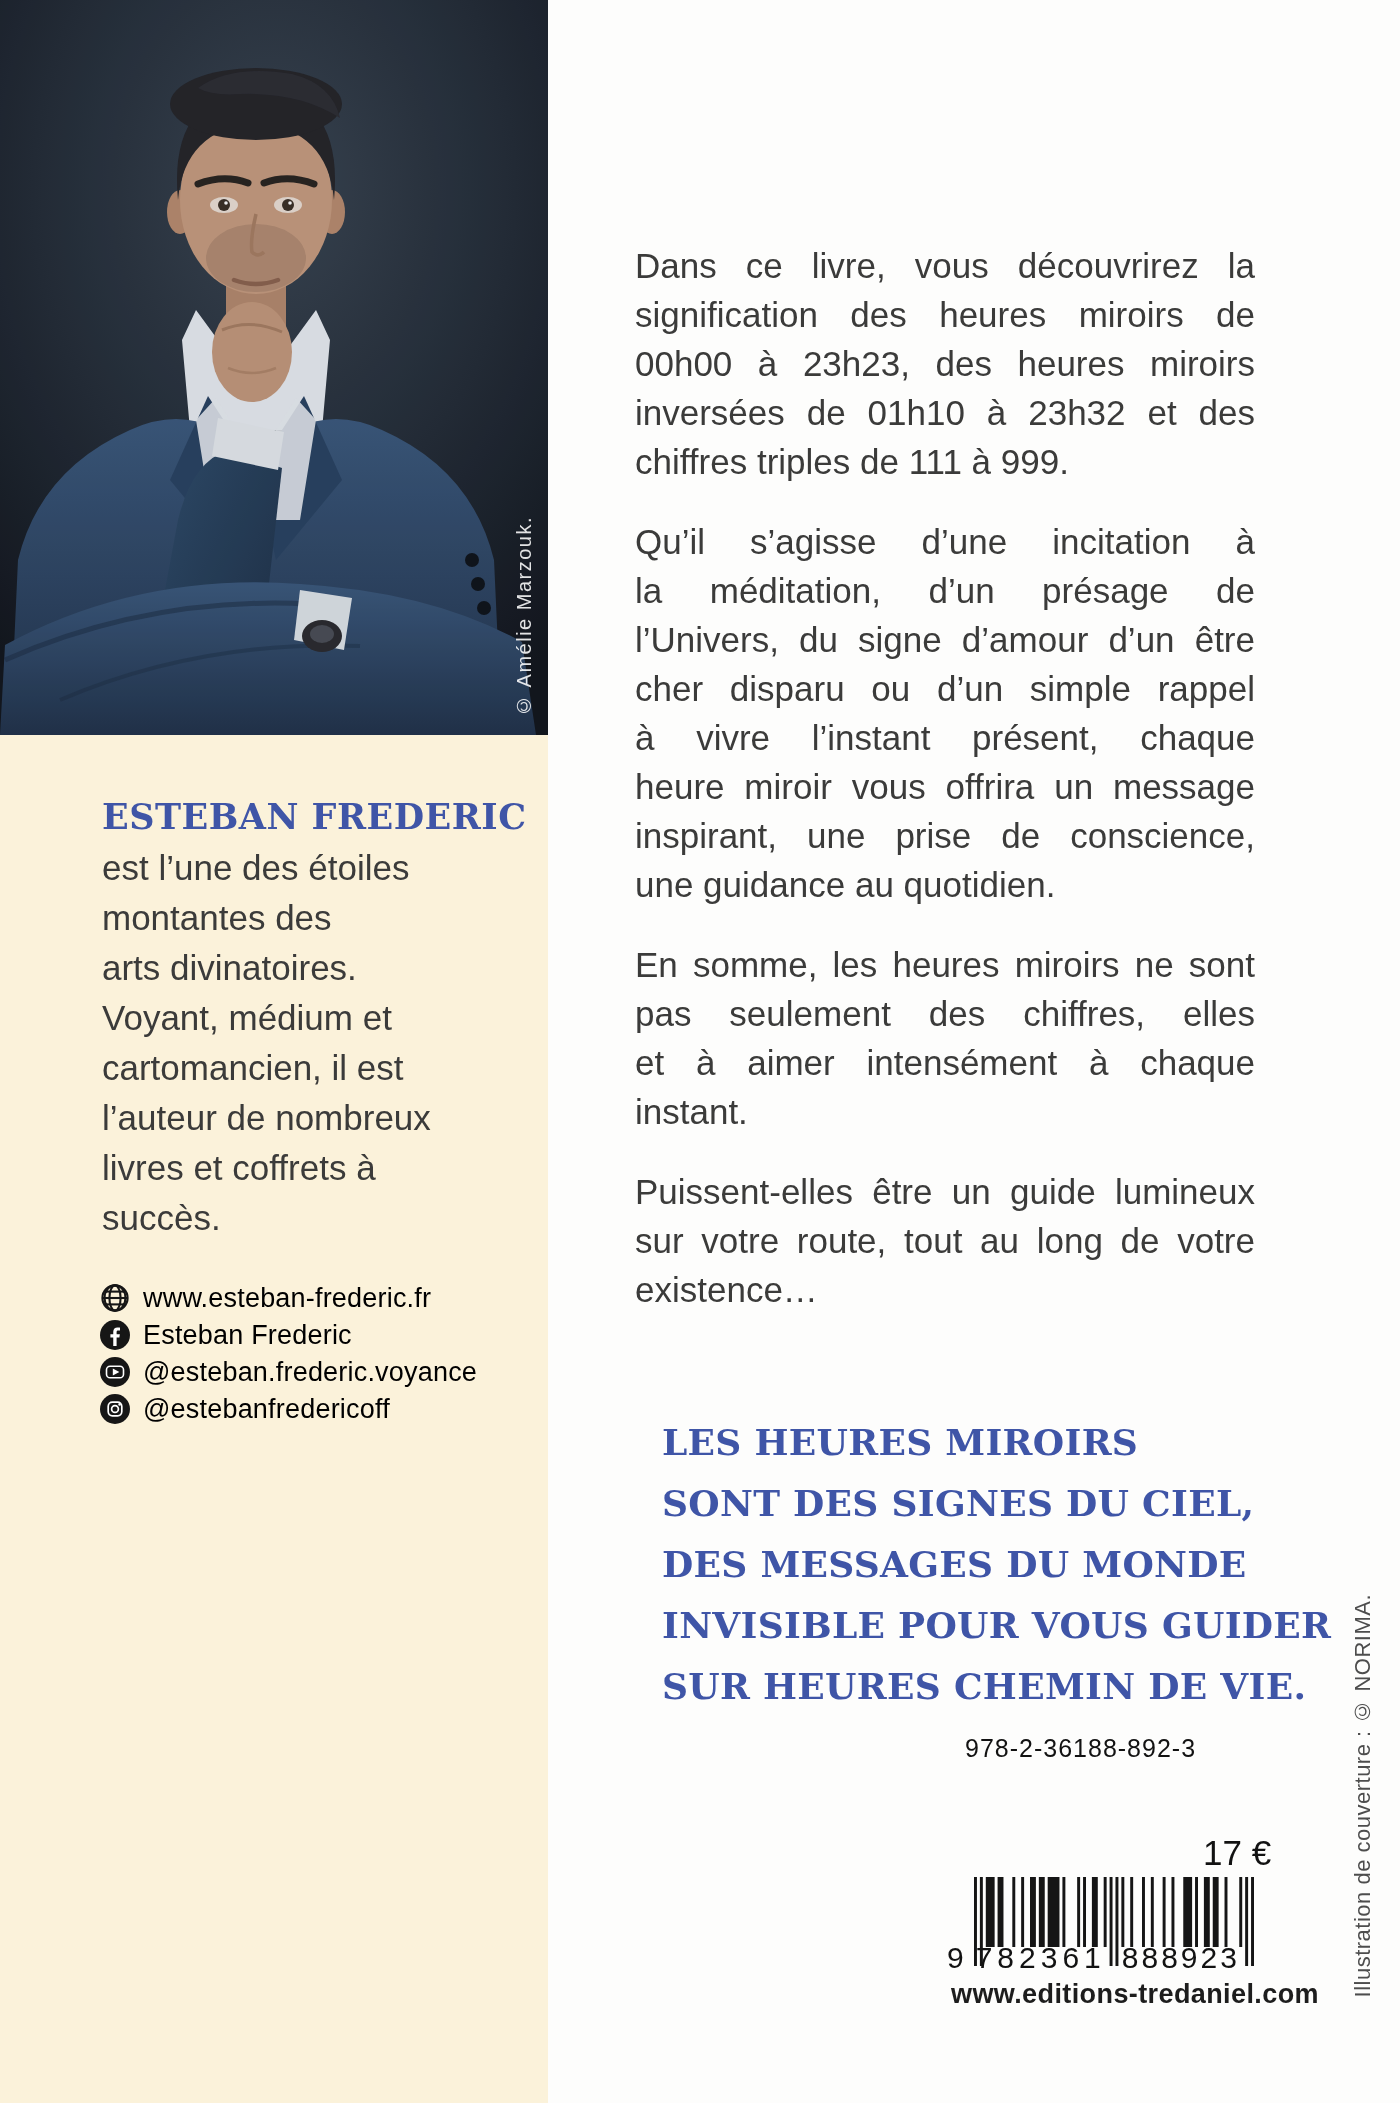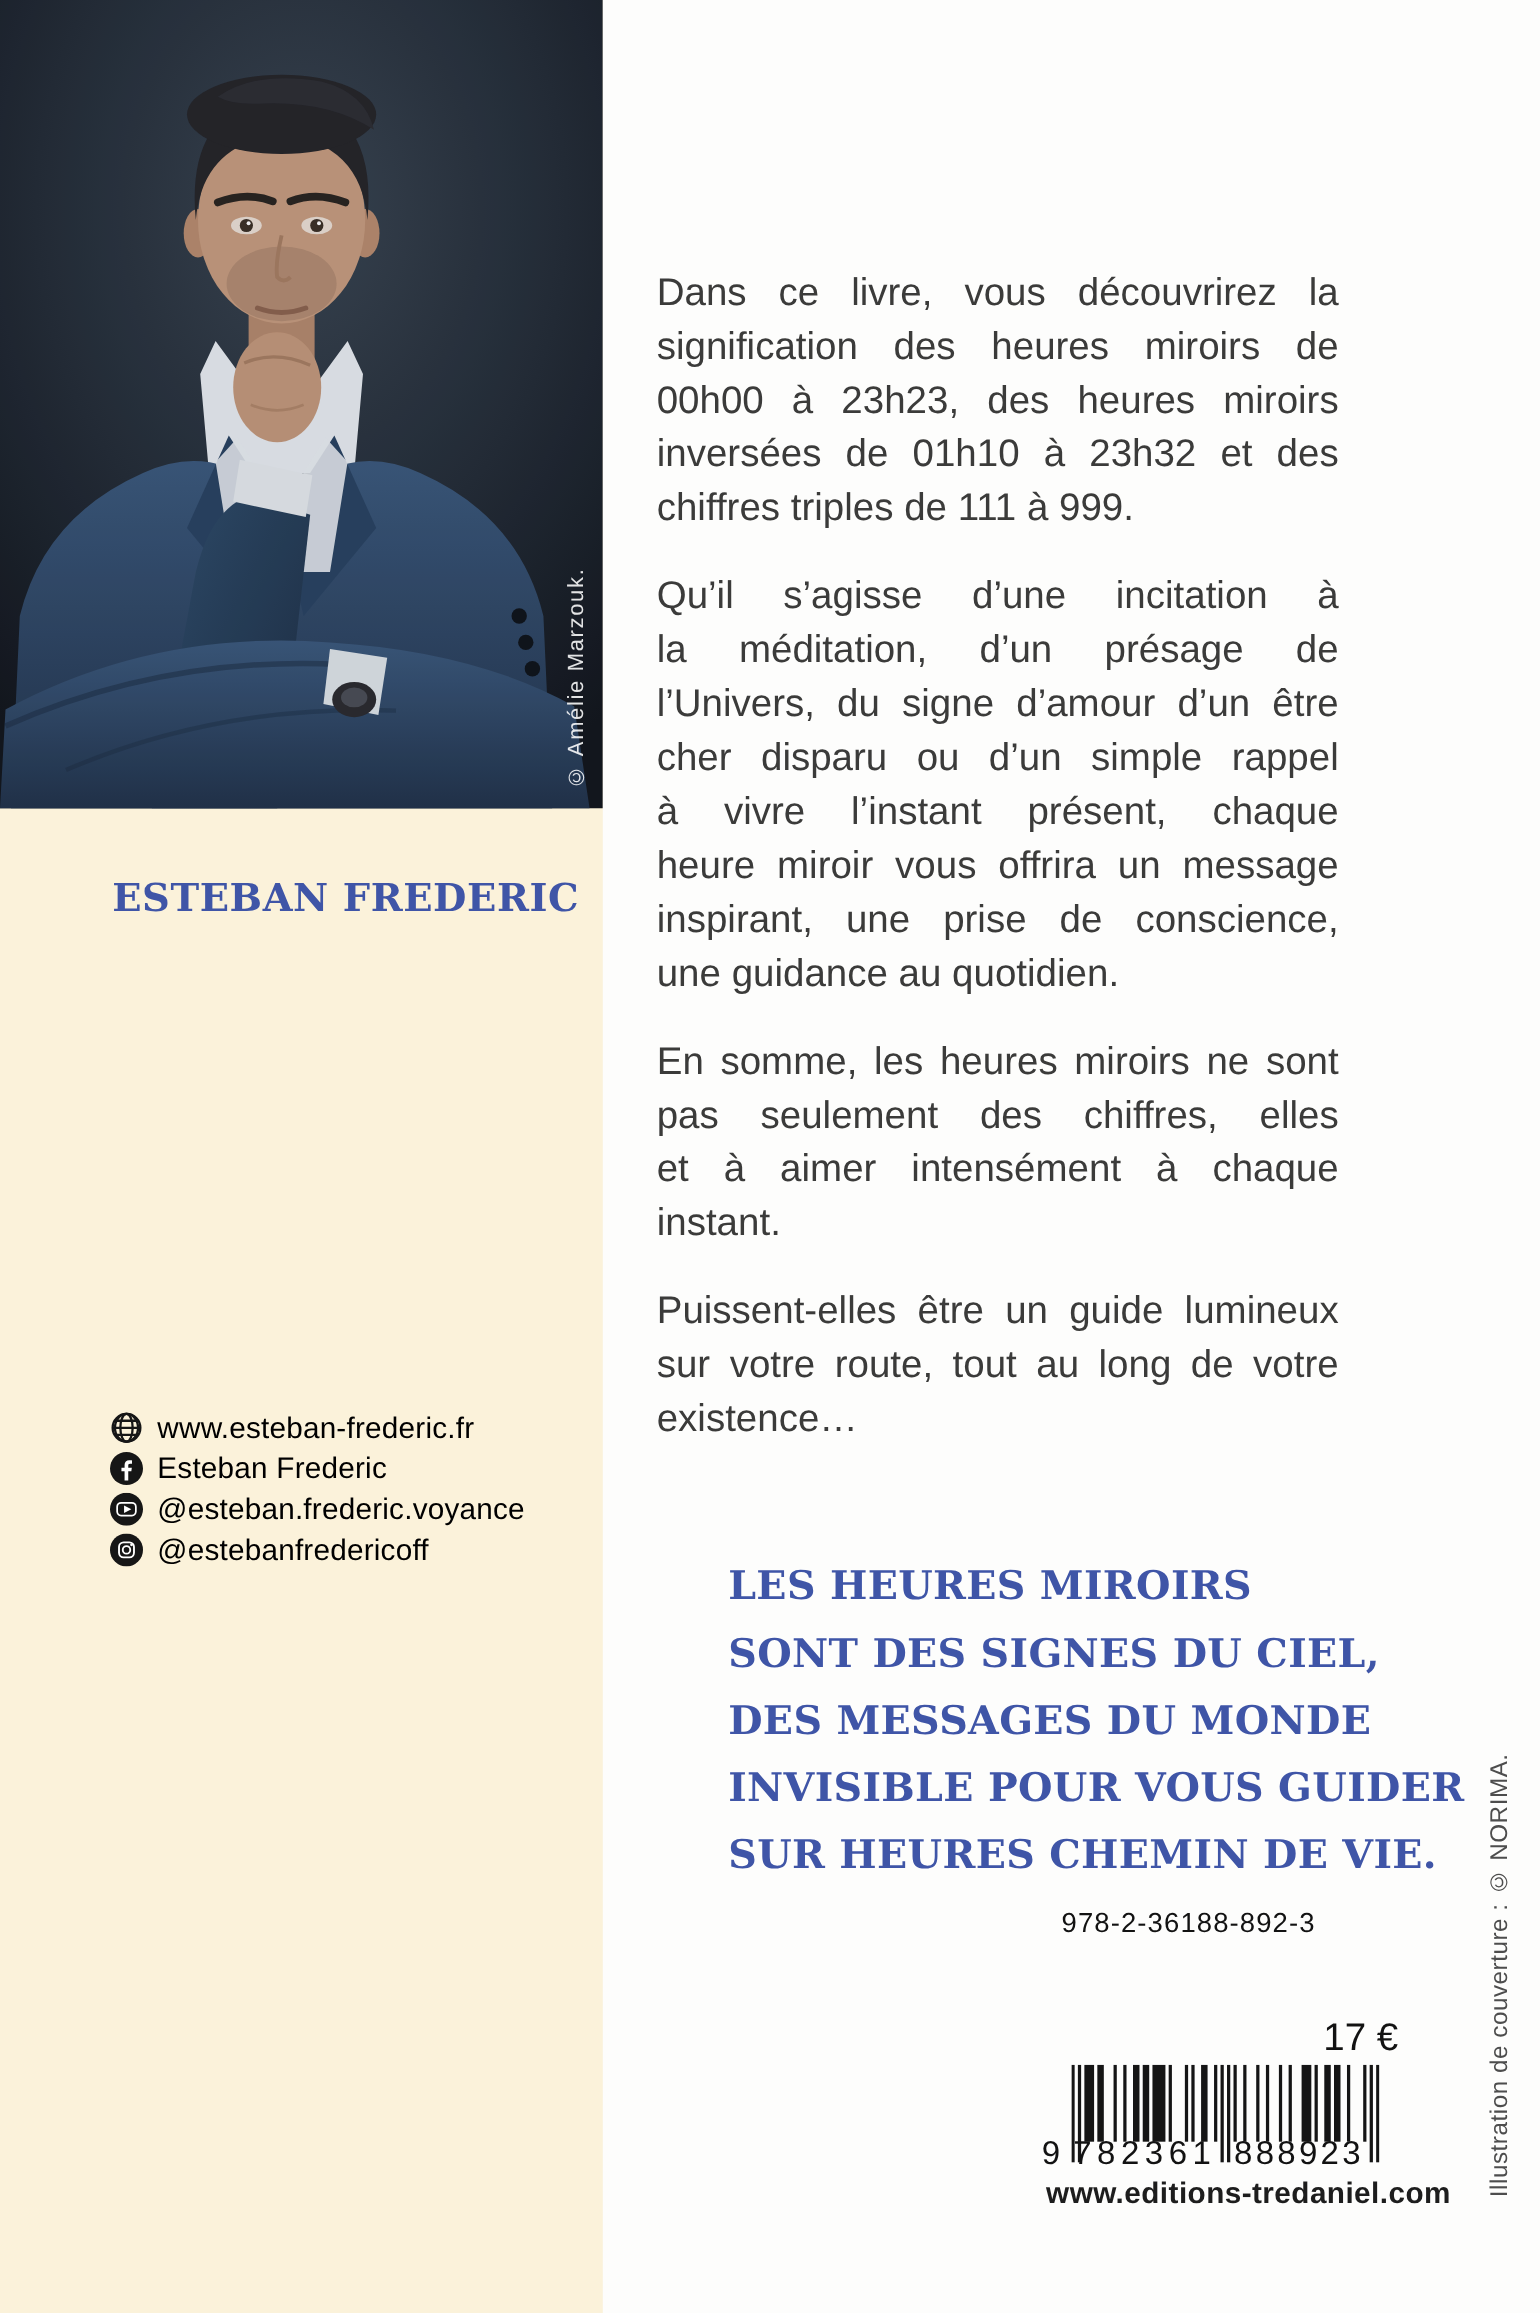--- a/index.html
+++ b/index.html
@@ -28,21 +28,21 @@
     font-family:"DejaVu Serif",serif;font-weight:bold;
     font-size:35px;line-height:40px;letter-spacing:.5px;color:var(--blue);
     white-space:nowrap;
   }
   .bio{position:absolute;left:102px;top:843px;width:430px;font-size:35px;line-height:50px;}
   .bio .bio-line{white-space:nowrap;}
   .social{position:absolute;left:100px;top:1283px;display:flex;flex-direction:column;gap:7px;}
   .social-row{display:flex;align-items:center;gap:13px;height:30px;}
   .social-row .icon{width:30px;height:30px;flex:0 0 30px;}
   .social-label{font-size:27px;color:#000000;white-space:nowrap;letter-spacing:.2px;}
-  .blurb{position:absolute;left:597px;top:241px;width:620px;font-size:35px;line-height:49px;color:var(--ink);}
+  .blurb{position:absolute;left:635px;top:241px;width:620px;font-size:35px;line-height:49px;color:var(--ink);}
   .para{margin-bottom:31px;}
   .jline{text-align:justify;text-align-last:justify;}
   .jline-last{text-align-last:left;}
   .tagline{
     position:absolute;left:635px;top:1412px;
     font-family:"DejaVu Serif",serif;font-weight:bold;
     font-size:36px;line-height:61px;color:var(--blue);letter-spacing:.3px;
   }
   .tagline-line{white-space:nowrap;margin-left:27px;}
   .isbn{position:absolute;left:965px;top:1734px;font-size:25px;letter-spacing:1px;color:#121212;}
@@ -137,20 +137,30 @@
 
       <path d="M 256 214 Q 250 240 252 252 Q 258 258 264 252" stroke="#a87f64" stroke-width="3.5" fill="none"></path>
       <path d="M 234 280 Q 256 288 278 280" stroke="#8d6450" stroke-width="4.5" fill="none" stroke-linecap="round"></path>
       <rect width="548" height="735" fill="#0c1016" opacity="0.08"></rect>
     </svg>
     <div class="photo-credit">© Amélie Marzouk.</div>
   </div>
 
   <div class="author-name">ESTEBAN FREDERIC</div>
 
+  <div class="bio">
+      <div class="bio-line">est l’une des étoiles</div>
+      <div class="bio-line">montantes des</div>
+      <div class="bio-line">arts divinatoires.</div>
+      <div class="bio-line">Voyant, médium et</div>
+      <div class="bio-line">cartomancien, il est</div>
+      <div class="bio-line">l’auteur de nombreux</div>
+      <div class="bio-line">livres et coffrets à</div>
+      <div class="bio-line">succès.</div>
+    </div>
 
   <div class="social">
     <div class="social-row">
       <svg class="icon" viewBox="0 0 30 30">
         <g fill="none" stroke="#161616" stroke-width="2.1">
           <circle cx="15" cy="15" r="12.6"></circle>
           <ellipse cx="15" cy="15" rx="5.6" ry="12.6"></ellipse>
           <ellipse cx="15" cy="15" rx="10.5" ry="12.6"></ellipse>
           <line x1="2.4" y1="15" x2="27.6" y2="15"></line>
           <line x1="4.4" y1="8.6" x2="25.6" y2="8.6"></line>

